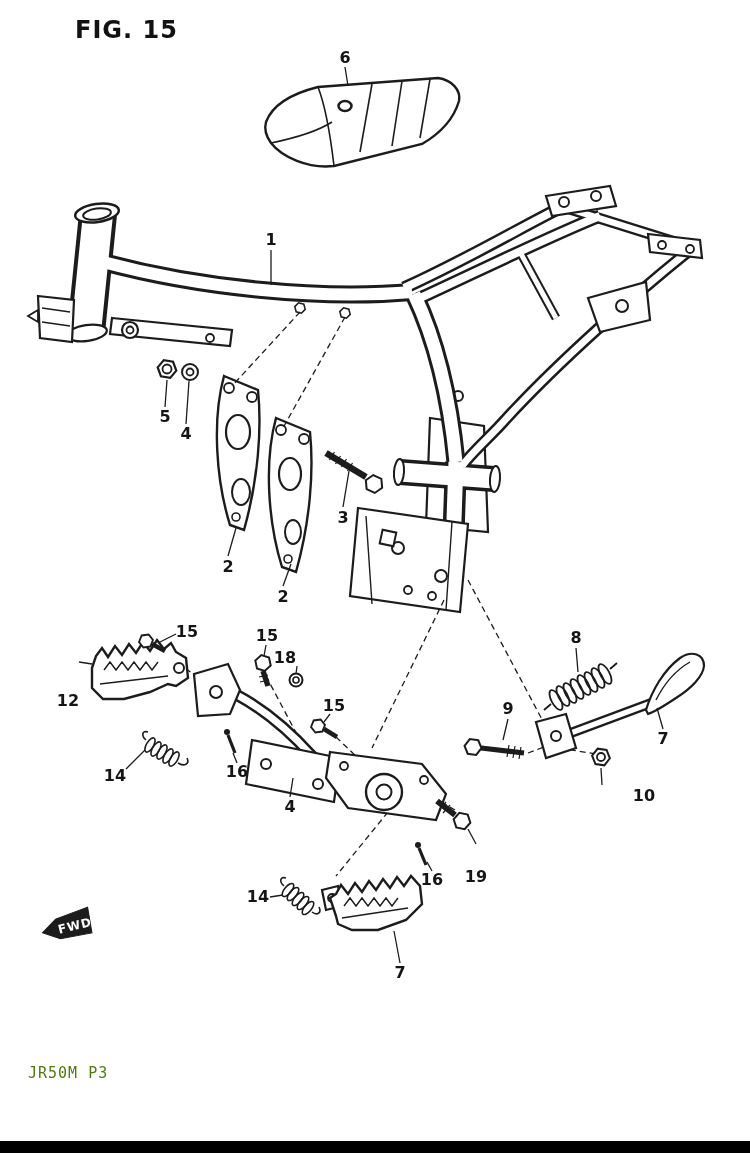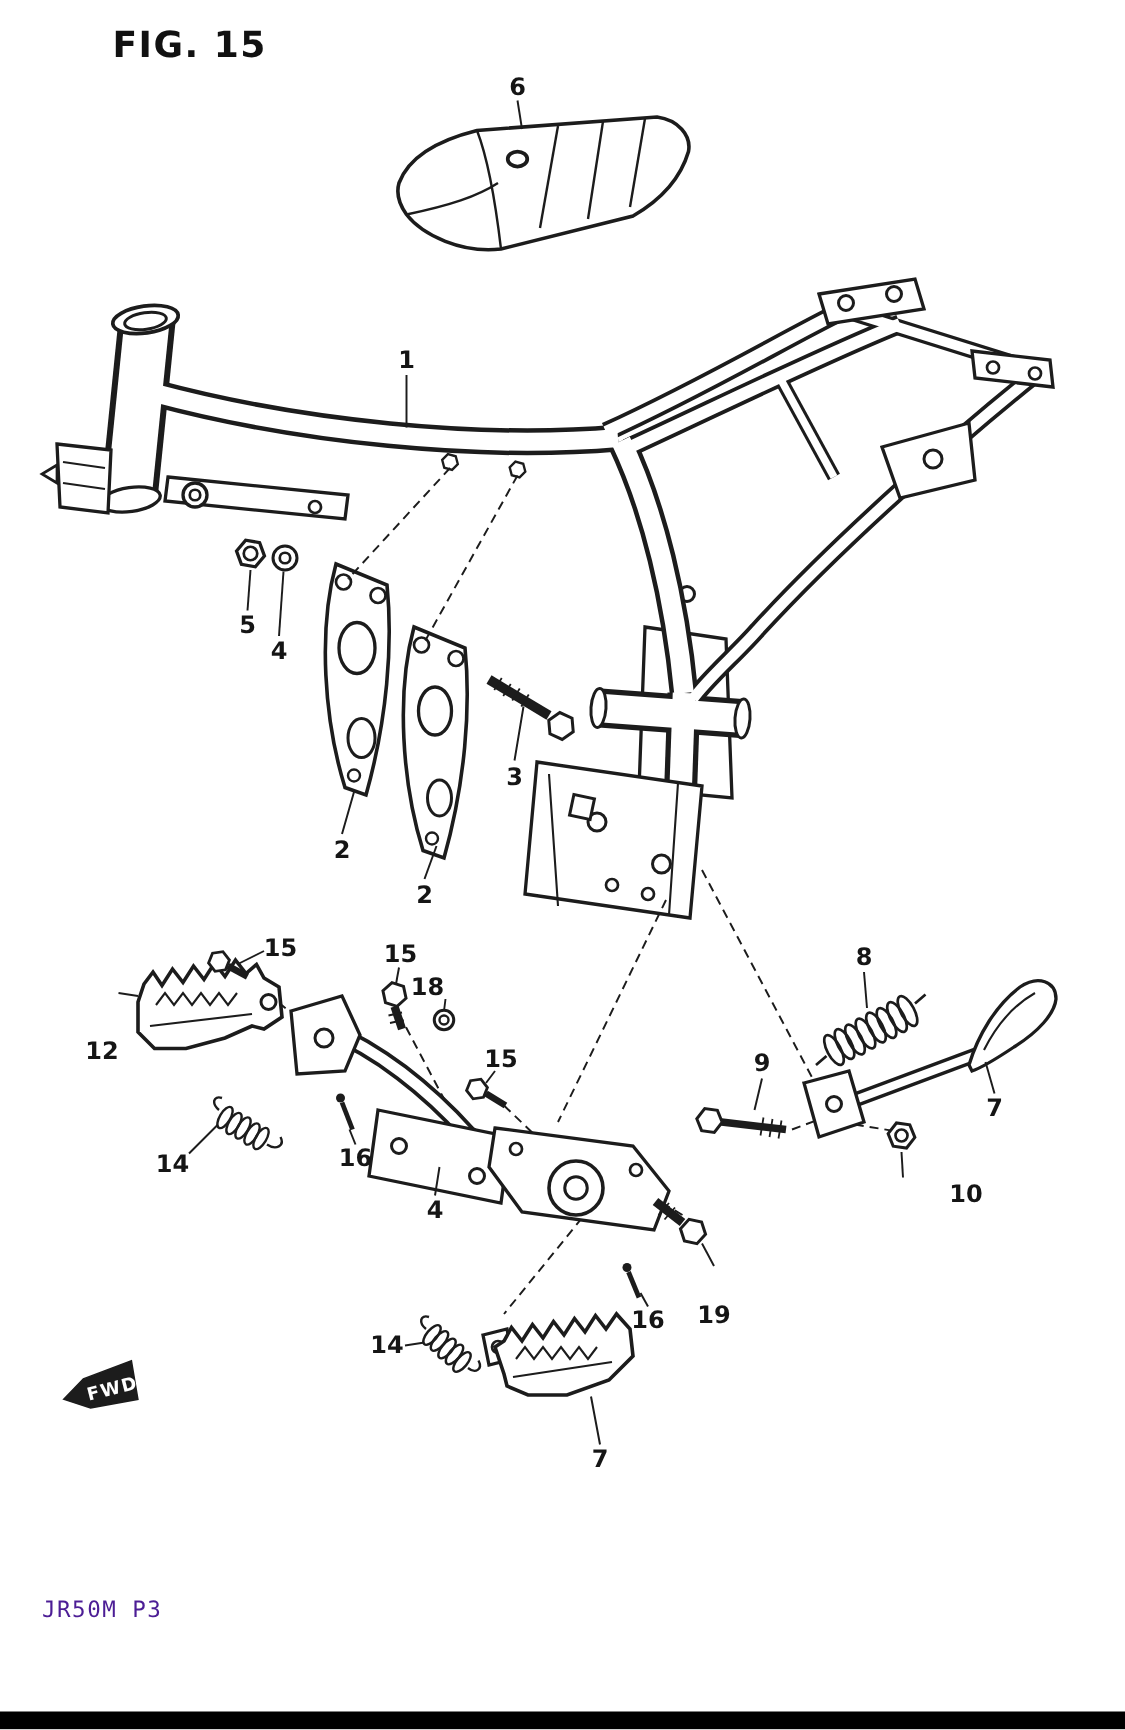--- a/index.html
+++ b/index.html
@@ -1,21 +1,21 @@
 <!DOCTYPE html>
 <html><head>
 <meta charset="utf-8">
 <style>
   html,body{margin:0;padding:0;background:#e8e8e8;}
   .stage{position:relative;width:750px;height:1153px;background:#ffffff;overflow:hidden;
          font-family:"DejaVu Sans",sans-serif;}
   .fig-title{position:absolute;left:75px;top:17px;font:800 24px/1.1 "DejaVu Sans",sans-serif;
              letter-spacing:1px;color:#111;}
   .model-code{position:absolute;left:28px;top:1066px;font:400 15px/1 "DejaVu Sans Mono",monospace;
-              letter-spacing:1px;color:#4c1d95;}
+              letter-spacing:1px;color:#4d7c0f;}
   .bottom-bar{position:absolute;left:0;bottom:0;width:750px;height:12px;background:#000;}
   .artwork{position:absolute;left:0;top:0;}
   .callout-layer{position:absolute;left:0;top:0;width:750px;height:1153px;pointer-events:none;}
   .callout{position:absolute;transform:translate(-50%,-50%);
            font:600 16px/1 "DejaVu Sans",sans-serif;color:#151515;}
   
   .ln{fill:none;stroke:#1c1c1c;}
   .fw{fill:#ffffff;stroke:#1c1c1c;}
   .to{fill:none;stroke:#1c1c1c;}
   .ti{fill:none;stroke:#ffffff;}

